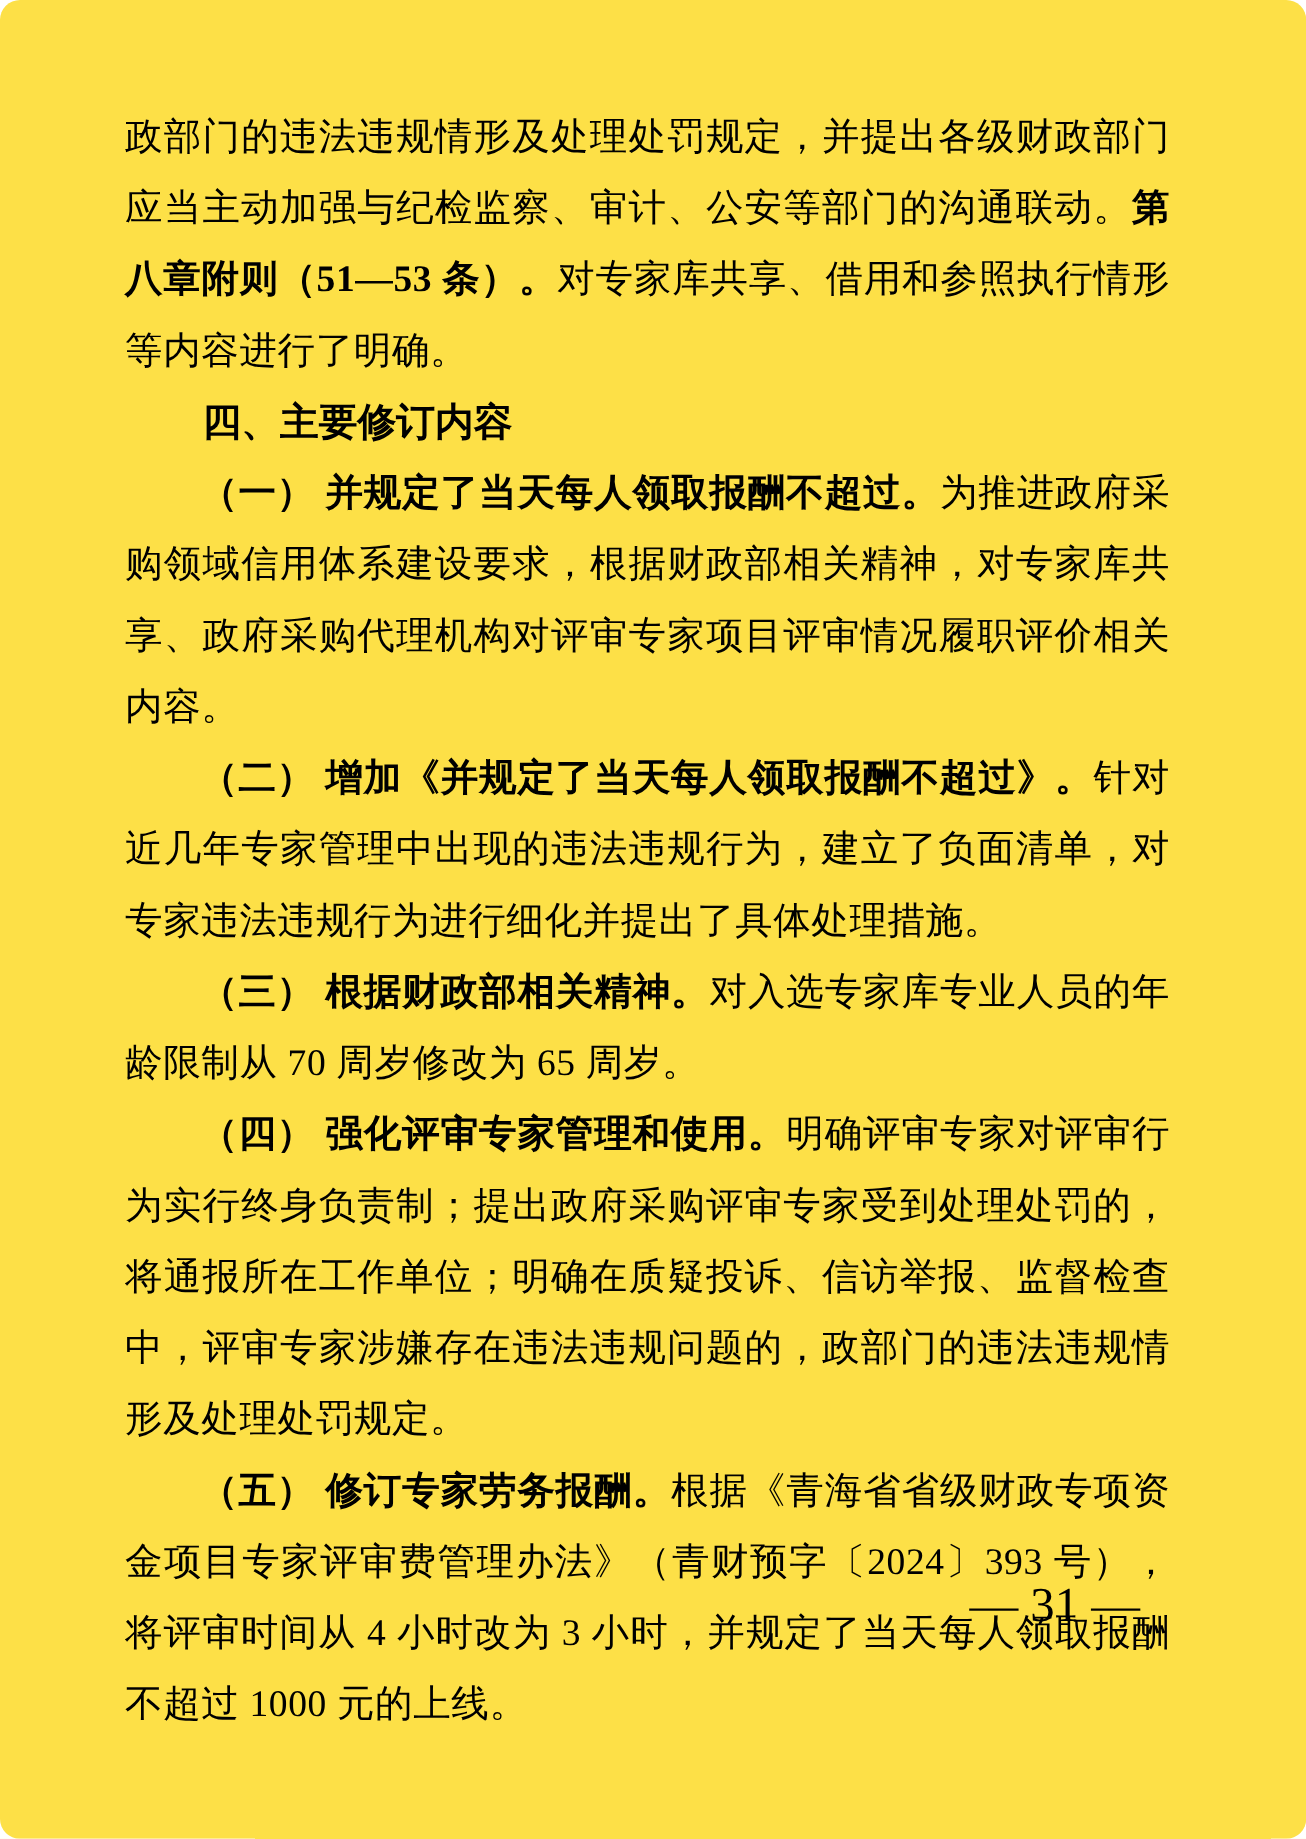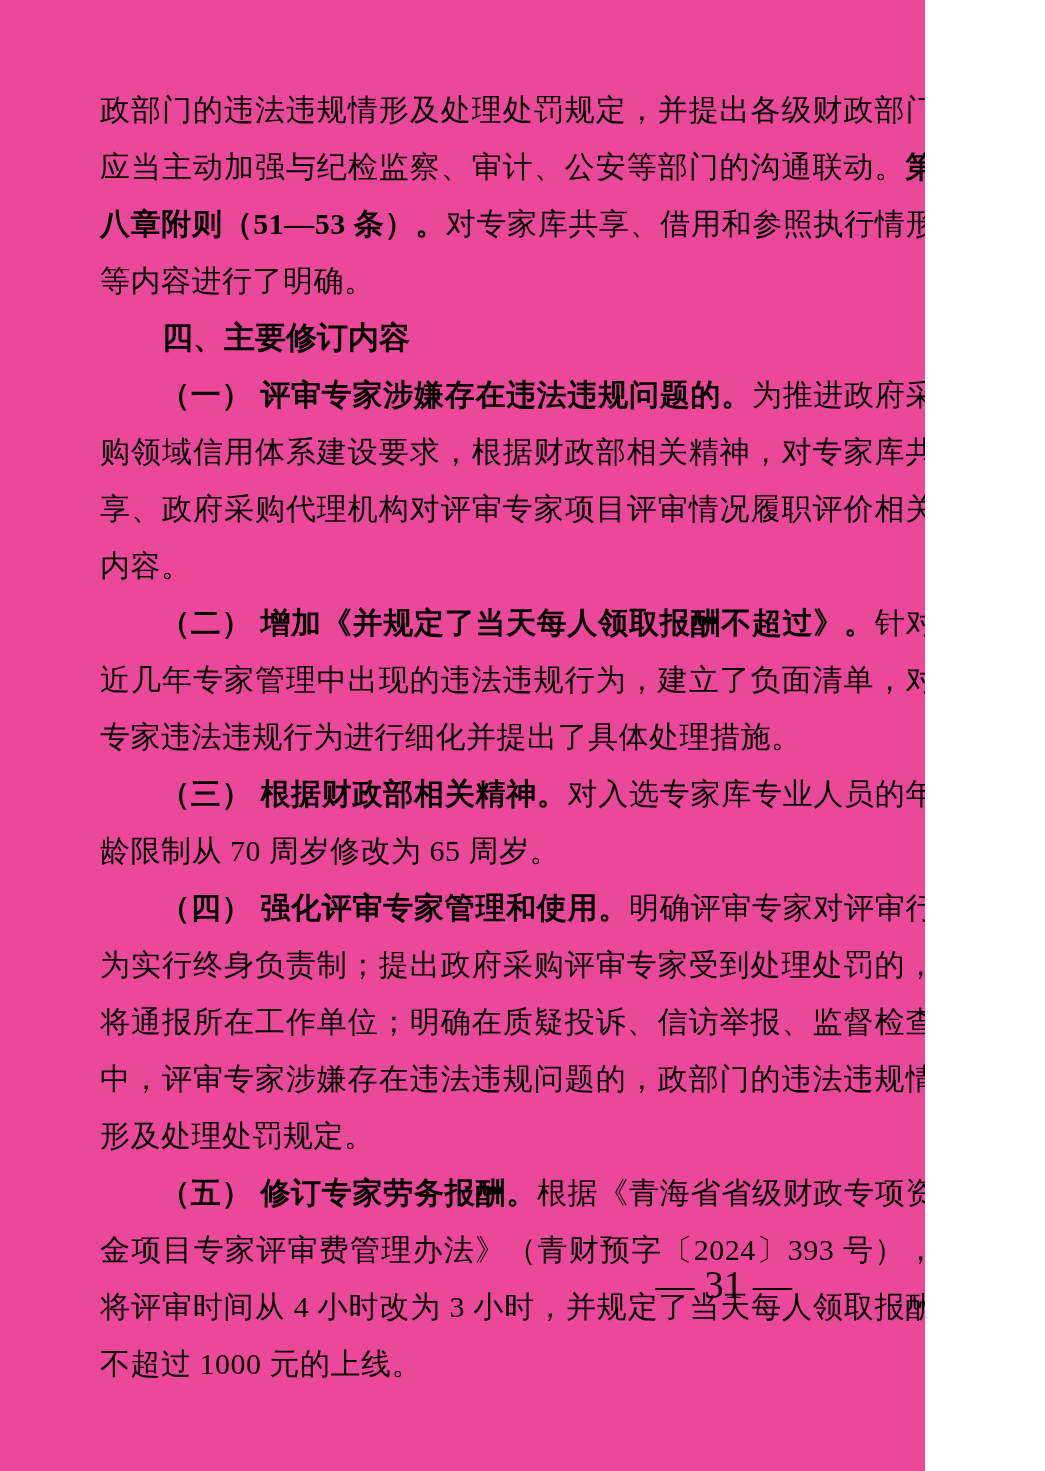--- a/index.html
+++ b/index.html
@@ -2,26 +2,27 @@
 <html><head>
 <meta charset="utf-8">
 <style>
   html, body {
     margin: 0;
     padding: 0;
     background: #ffffff;
   }
   .page {
     position: relative;
-    width: 925px;
+    width: 1045px;
     height: 1471px;
-    background: #ec4899;
+    background: #fde047;
     color: #000000;
     font-family: "Liberation Serif", "DejaVu Serif", serif;
     overflow: hidden;
+    border-radius: 16px;
   }
   .content {
     position: absolute;
     left: 100px;
     top: 81px;
     width: 836px;
   }
   .para {
     margin: 0;
     font-size: 30px;
@@ -58,21 +59,21 @@
 </head>
 <body>
 
 <div class="page">
   <div class="content">
 
     <p class="para no-indent"><span>政部门的违法违规情形及处理处罚规定，并提出各级财政部门应当主动加强与纪检监察、审计、公安等部门的沟通联动。</span><span class="bold-run">第八章附则（51—53 条）。</span><span>对专家库共享、借用和参照执行情形等内容进行了明确。</span></p>
 
     <h2 class="heading">四、主要修订内容</h2>
 
-    <p class="para"><span class="lead">（一） 评审专家涉嫌存在违法违规问题的。</span><span>为推进政府采购领域信用体系建设要求，根据财政部相关精神，对专家库共享、政府采购代理机构对评审专家项目评审情况履职评价相关内容。</span></p>
+    <p class="para"><span class="lead">（一） 并规定了当天每人领取报酬不超过。</span><span>为推进政府采购领域信用体系建设要求，根据财政部相关精神，对专家库共享、政府采购代理机构对评审专家项目评审情况履职评价相关内容。</span></p>
 
     <p class="para"><span class="lead">（二） 增加《并规定了当天每人领取报酬不超过》。</span><span>针对近几年专家管理中出现的违法违规行为，建立了负面清单，对专家违法违规行为进行细化并提出了具体处理措施。</span></p>
 
     <p class="para"><span class="lead">（三） 根据财政部相关精神。</span><span>对入选专家库专业人员的年龄限制从 70 周岁修改为 65 周岁。</span></p>
 
     <p class="para"><span class="lead">（四） 强化评审专家管理和使用。</span><span>明确评审专家对评审行为实行终身负责制；提出政府采购评审专家受到处理处罚的，将通报所在工作单位；明确在质疑投诉、信访举报、监督检查中，评审专家涉嫌存在违法违规问题的，政部门的违法违规情形及处理处罚规定。</span></p>
 
     <p class="para"><span class="lead">（五） 修订专家劳务报酬。</span><span>根据《青海省省级财政专项资金项目专家评审费管理办法》（青财预字〔2024〕393 号），将评审时间从 4 小时改为 3 小时，并规定了当天每人领取报酬不超过 1000 元的上线。</span></p>
 
   </div>

